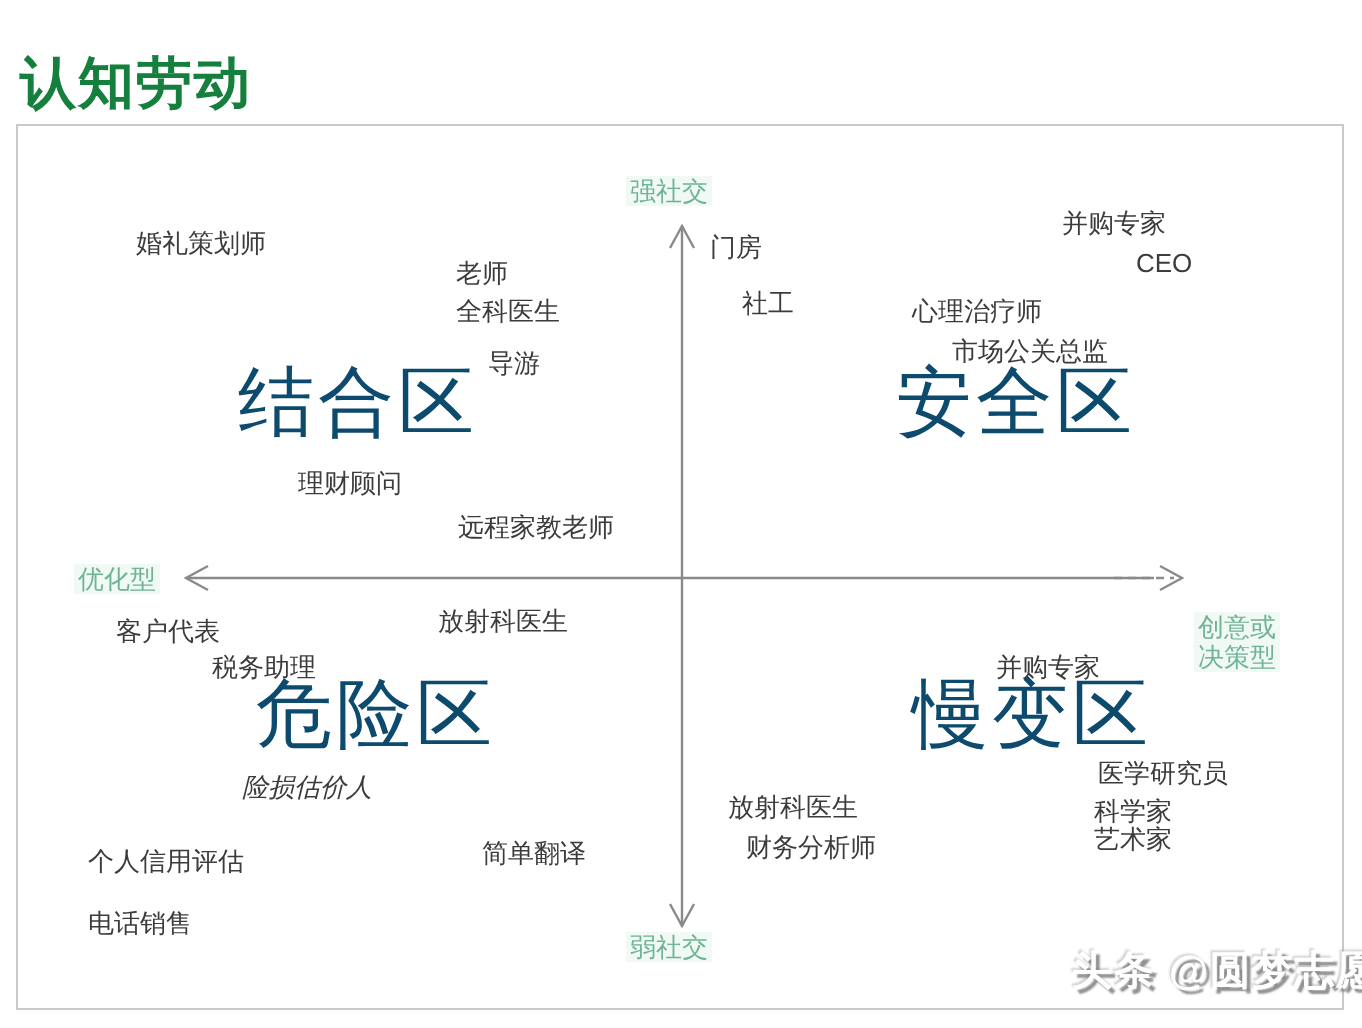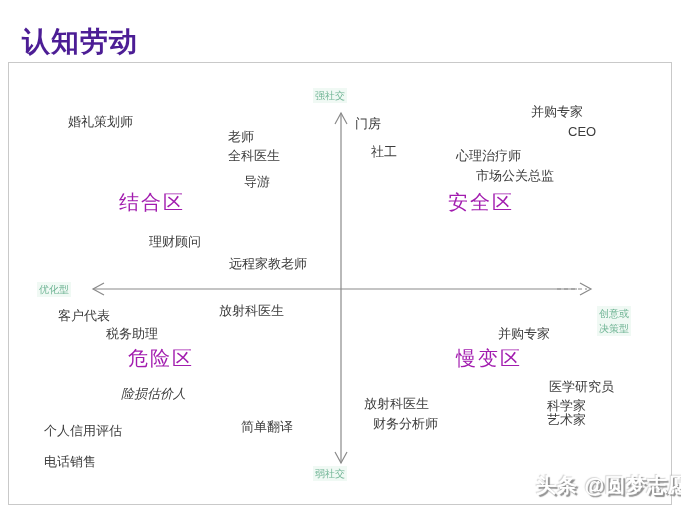--- a/index.html
+++ b/index.html
@@ -3,40 +3,40 @@
 <meta charset="utf-8">
 <style>
   html, body { margin: 0; padding: 0; background: #ffffff; }
   body {
     width: 681px; height: 514px;
     font-family: "Liberation Sans", "DejaVu Sans", sans-serif;
     position: relative; overflow: hidden;
     -webkit-font-smoothing: antialiased;
   }
   .page-title {
-    position: absolute; left: 22px; top: 4px;
-    font-size: 28px; font-weight: bold; color: #4c1d95;
+    position: absolute; left: 10px; top: 4px;
+    font-size: 28px; font-weight: bold; color: #15803d;
     letter-spacing: 1px;
   }
   .chart-box {
     position: absolute; left: 8px; top: 62px;
     width: 664px; height: 443px;
     border: 1px solid #c9c9c9;
     background: #ffffff;
     box-sizing: border-box;
   }
   .axes-svg { position: absolute; left: 0; top: 0; width: 664px; height: 443px; }
   .axis-label {
-    position: absolute; font-size: 10px; color: #6fb494;
+    position: absolute; font-size: 13px; color: #6fb494;
     background: rgba(205, 236, 219, 0.30);
     padding: 0 2px; line-height: 15px; white-space: nowrap;
   }
   .axis-label.two-line { text-align: left; }
   .quadrant-label {
-    position: absolute; font-size: 20px; color: #a21caf;
+    position: absolute; font-size: 38px; color: #0c4a6e;
     letter-spacing: 2px; line-height: 30px; white-space: nowrap;
   }
   .job {
     position: absolute; font-size: 13px; color: #3c3c3c;
     line-height: 15px; white-space: nowrap;
   }
   .watermark {
     position: absolute; left: 527px; top: 409px;
     font-size: 20px; font-weight: bold; color: #ffffff;
     text-shadow: 2px 2px 1px rgba(125,125,125,0.85), -1px -1px 1px rgba(150,150,150,0.4);

